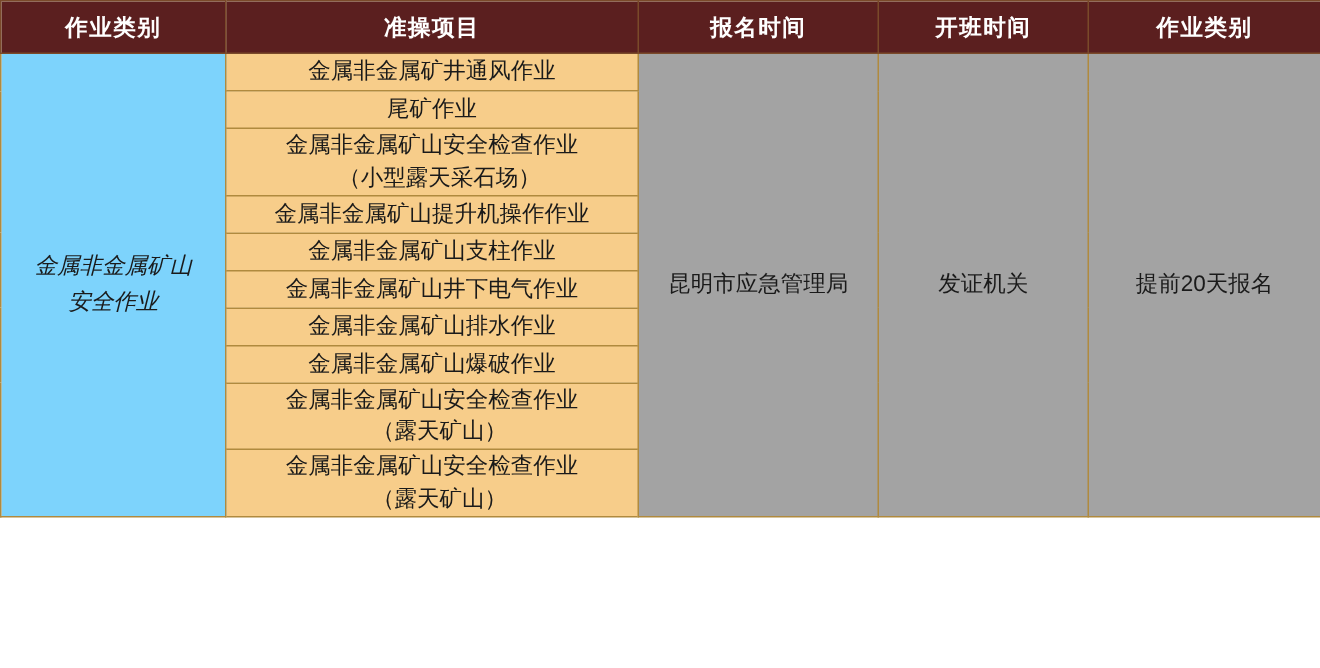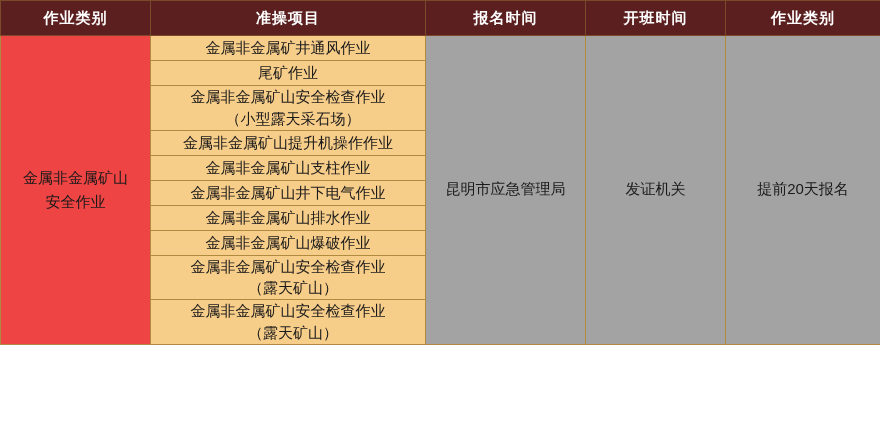--- a/index.html
+++ b/index.html
@@ -34,24 +34,25 @@
   table.cert-table thead th {
     background: #5b1f1f;
     color: #ffffff;
     font-weight: bold;
     height: 34px;
     font-size: 15px;
     border: 1px solid #7a4a2a;
     letter-spacing: 1px;
   }
   td.cat-cell {
-    background: #ef4444;
+    background: #7dd3fc;
     width: 150px;
     line-height: 1.6;
     padding: 0 6px;
+    font-style: italic;
   }
   td.item-cell {
     background: #f7cd8a;
     text-align: left;
     padding: 8px 10px 8px 28px;
     line-height: 1.45;
     height: 24px;
     margin-left: 16px;
   }
   td.plain-cell {

